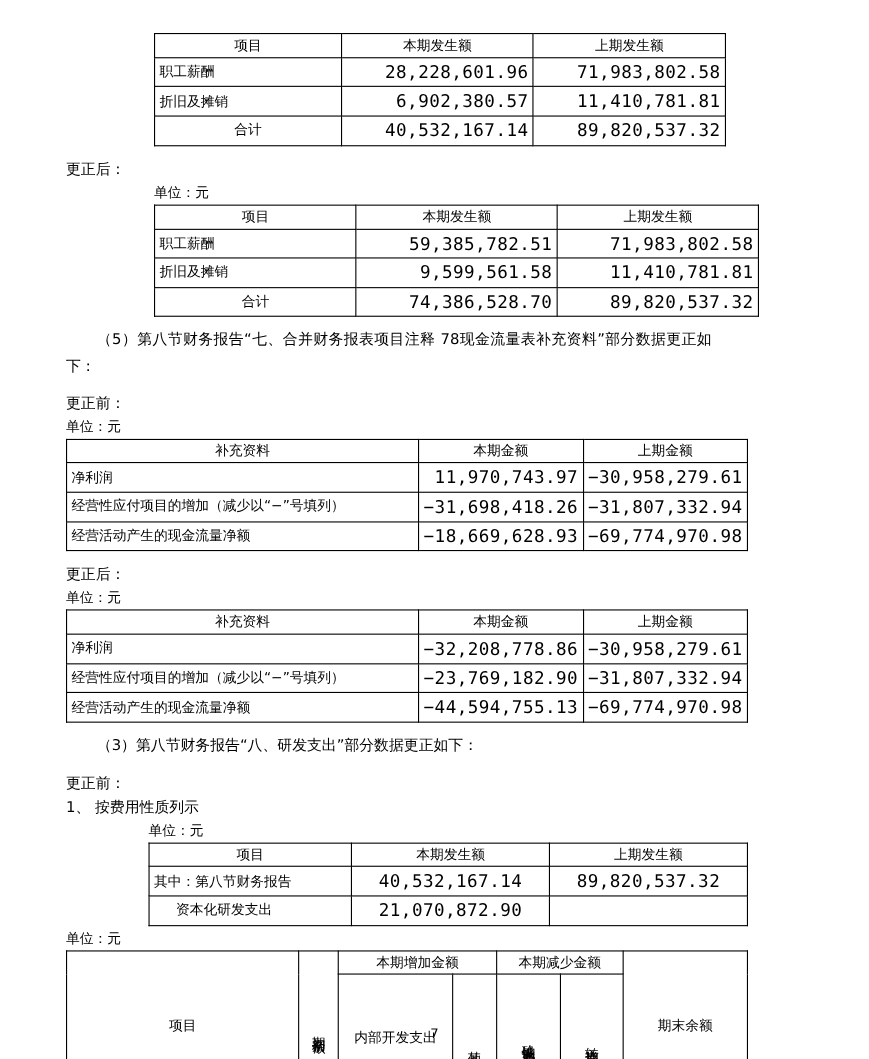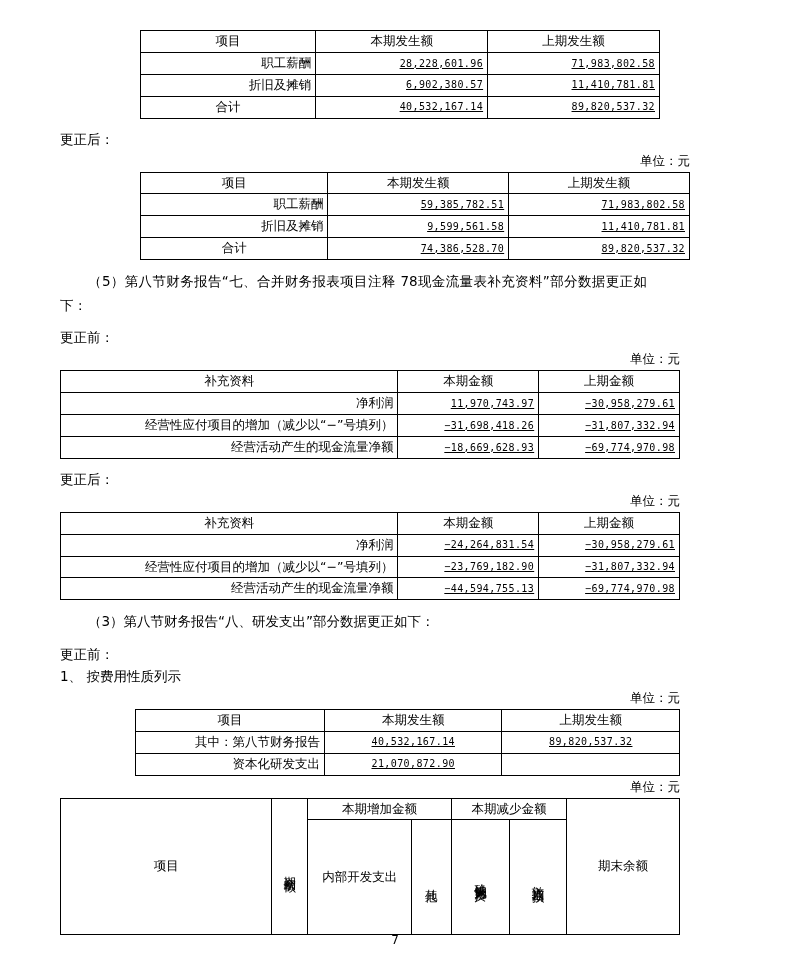--- a/index.html
+++ b/index.html
@@ -28,29 +28,28 @@
     line-height: 1.35;
   }
   table td, table th {
     border: 1px solid #000;
     padding: 2px 4px;
     font-weight: normal;
     vertical-align: middle;
   }
   .ctr { text-align: center; }
   .rt  { text-align: right; }
-  .lf  { text-align: right; }
+  .lf  { text-align: left; }
   .num {
     font-family: "DejaVu Sans Mono", "Liberation Mono", monospace;
-    font-size: 10px;
+    font-size: 16px;
     letter-spacing: 0.4px;
-    text-decoration: underline;
   }
   .unit {
-    text-align: right;
+    text-align: left;
     font-size: 12.5px;
     margin: 3px 0 2px 0;
   }
   .para {
     font-size: 13.5px;
     line-height: 1.75;
     margin: 10px 0 4px 0;
     text-align: justify;
   }
   .indent { text-indent: 28px; }
@@ -188,21 +187,21 @@
   <div class="tbl-wrap t3">
     <table>
       <tbody>
           <tr>
         <td class="ctr" style="width:350px">补充资料</td>
         <td class="ctr" style="width:135px">本期金额</td>
         <td class="ctr" style="width:135px">上期金额</td>
       </tr>
       <tr>
         <td class="lf">净利润</td>
-        <td class="rt num">−24,264,831.54</td>
+        <td class="rt num">−32,208,778.86</td>
         <td class="rt num">−30,958,279.61</td>
       </tr>
       <tr>
         <td class="lf">经营性应付项目的增加（减少以“−”号填列）</td>
         <td class="rt num">−23,769,182.90</td>
         <td class="rt num">−31,807,332.94</td>
       </tr>
       <tr>
         <td class="lf">经营活动产生的现金流量净额</td>
         <td class="rt num">−44,594,755.13</td>

